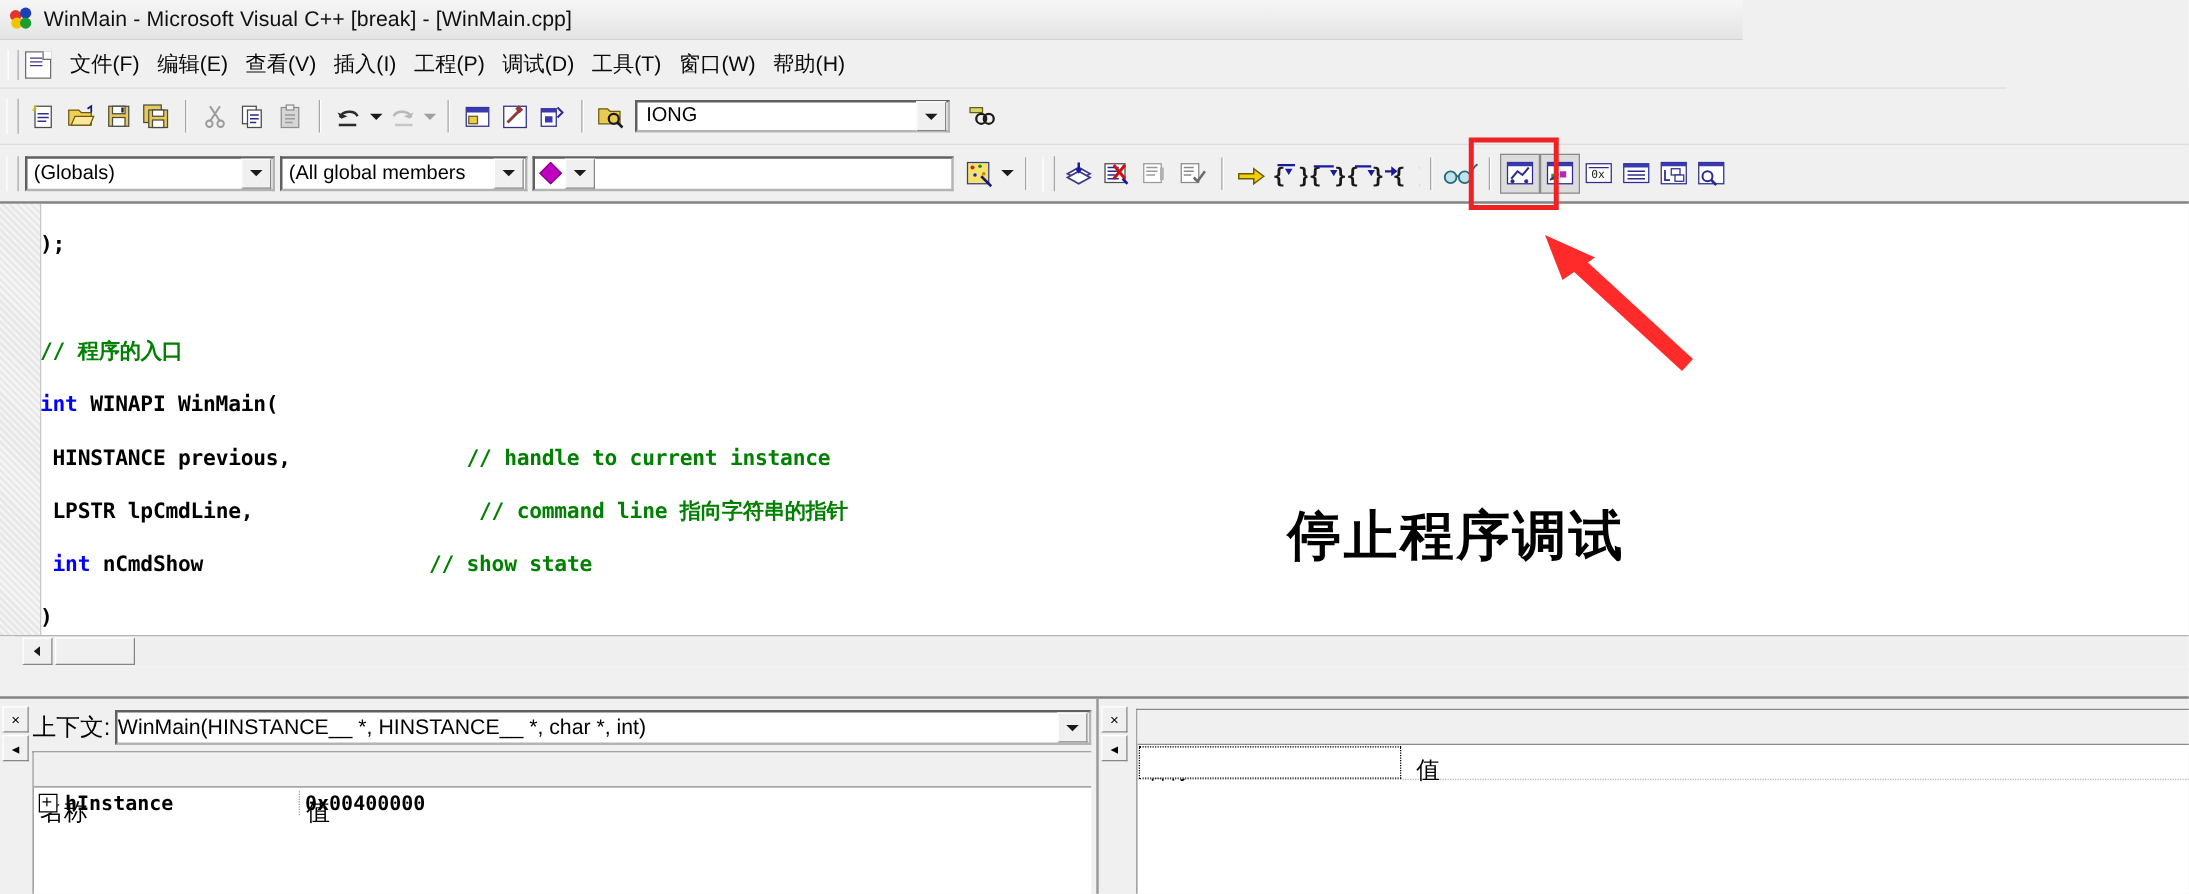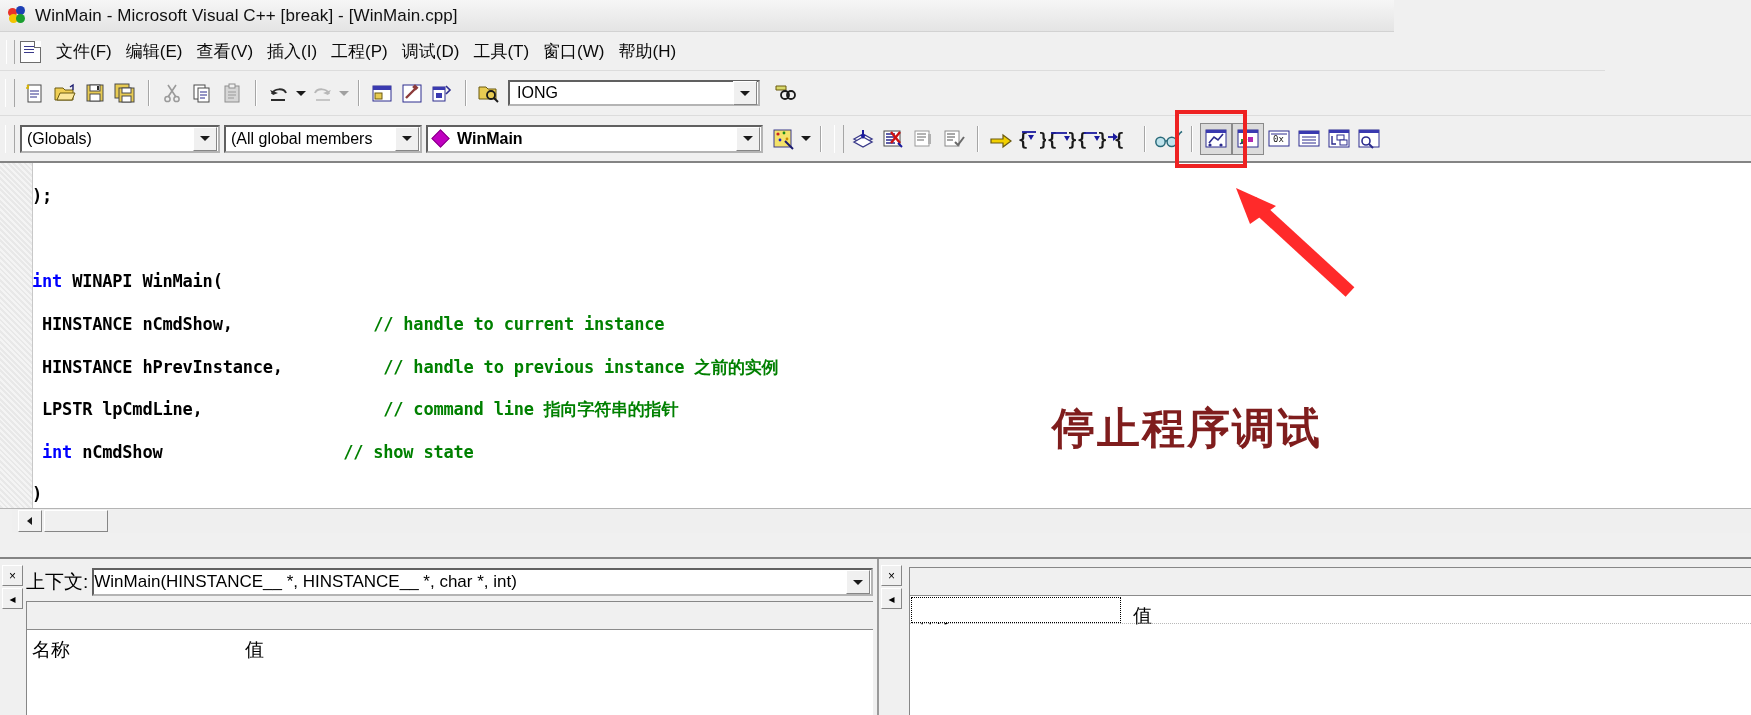--- a/index.html
+++ b/index.html
@@ -172,23 +172,22 @@
   .watch-editrow{display:flex;border-bottom:1px dotted #b9b9b9;}
   .watch-editrow .rest{flex:1;}
 
   
   .anno-rect{
     position:absolute;left:1175px;top:110px;width:72px;height:58px;
     border:4px solid #ee2222;box-sizing:border-box;pointer-events:none;
   }
   .anno-text{
     position:absolute;left:1030px;top:400px;
-    font-size:43px;color:#7f1d1d;font-weight:bold;letter-spacing:2px;
+    font-size:43px;color:#000000;font-weight:bold;letter-spacing:2px;
     white-space:nowrap;
-    margin-left:22px;
   }
   .anno-arrow{position:absolute;left:1050px;top:180px;width:320px;height:280px;pointer-events:none;}
 </style>
 </head>
 <body>
 
 <div id="app">
 
   <div class="titlebar">
     <span class="vcicon">
@@ -373,21 +372,20 @@
       <span class="txt">(All global members</span>
       <span class="btn">
           <span class="caret"></span>
         </span>
     </div>
 
     <span style="width:4px;flex:0 0 auto;"></span>
 
     <div class="combo" style="width:337px;">
       <span class="diamond"></span>
-      <span class="txt" style="font-weight:bold;">WinMain</span>
       <span class="btn">
           <span class="caret"></span>
         </span>
     </div>
 
     <span style="width:6px;flex:0 0 auto;"></span>
 
     <span class="tbtn">
       <svg width="26" height="24" viewBox="0 0 26 24">
         <rect x="3" y="3" width="17" height="17" fill="#f4e26a" stroke="#3a3a8a"></rect>
@@ -552,23 +550,23 @@
     <div class="ed-left-border"></div>
     <div class="gutter"></div>
 
     <svg class="runmark" style="top:348px;" width="18" height="18" viewBox="0 0 18 18">
       <path d="M1 6h7V2l8 7-8 7v-4H1z" fill="#f2d000" stroke="#9a2a2a" stroke-width="1.6"></path>
     </svg>
 
     <div class="code">
 <div class="ln"><span>);</span></div>
 <div class="ln">&nbsp;</div>
+<div class="ln"><span class="cm">// 程序的入口</span></div>
 <div class="ln"><span class="kw">int</span><span> WINAPI WinMain(</span></div>
-<div class="ln">&nbsp;<span>HINSTANCE nCmdShow,</span><span>              </span><span class="cm">// handle to current instance</span></div>
-<div class="ln">&nbsp;<span>HINSTANCE hPrevInstance,</span><span>          </span><span class="cm">// handle to previous instance </span><span class="cm">之前的实例</span></div>
+<div class="ln">&nbsp;<span>HINSTANCE previous,</span><span>              </span><span class="cm">// handle to current instance</span></div>
 <div class="ln">&nbsp;<span>LPSTR lpCmdLine,</span><span>                  </span><span class="cm">// command line </span><span class="cm">指向字符串的指针</span></div>
 <div class="ln">&nbsp;<span class="kw">int</span><span> nCmdShow</span><span>                  </span><span class="cm">// show state</span></div>
 <div class="ln"><span>)</span></div>
 
 
 
 
 
 
 
@@ -603,20 +601,27 @@
           <span class="cbbtn">
               <span class="caret"></span>
             </span>
         </div>
       </div>
 
       <div class="grid">
         <div class="grid-hdr">
           <span class="gh c1">名称</span>
           <span class="gh c2">值</span>
+        </div>
+        <div class="grow">
+          <span class="gc c1">
+            <span class="expander"></span>
+            <span>hInstance</span>
+          </span>
+          <span class="gc c2">0x00400000</span>
         </div>
       </div>
     </div>
 
     <div class="panel panel-watch">
       <div class="mini-col">
         <span class="mini-btn">×</span>
         <span class="mini-btn">◂</span>
       </div>
 

